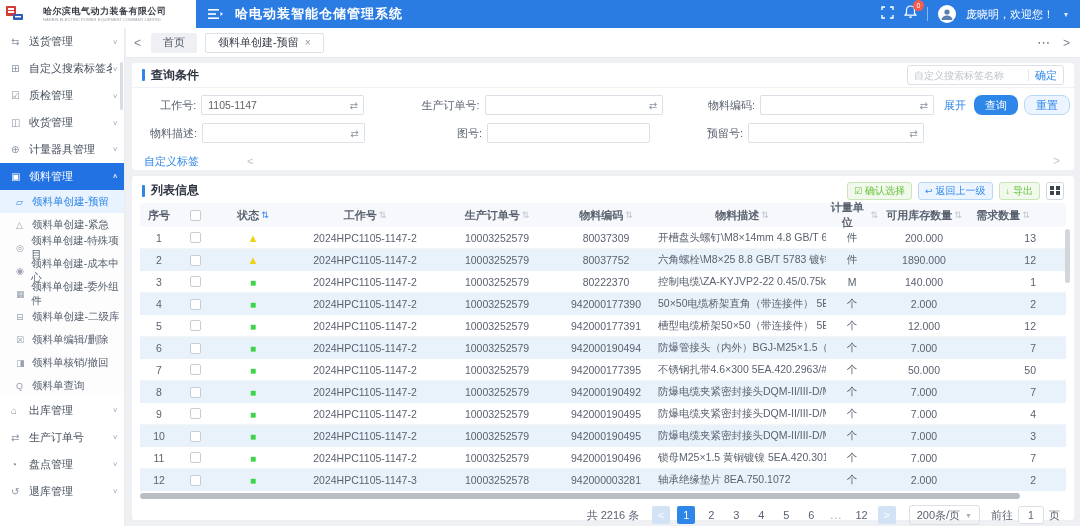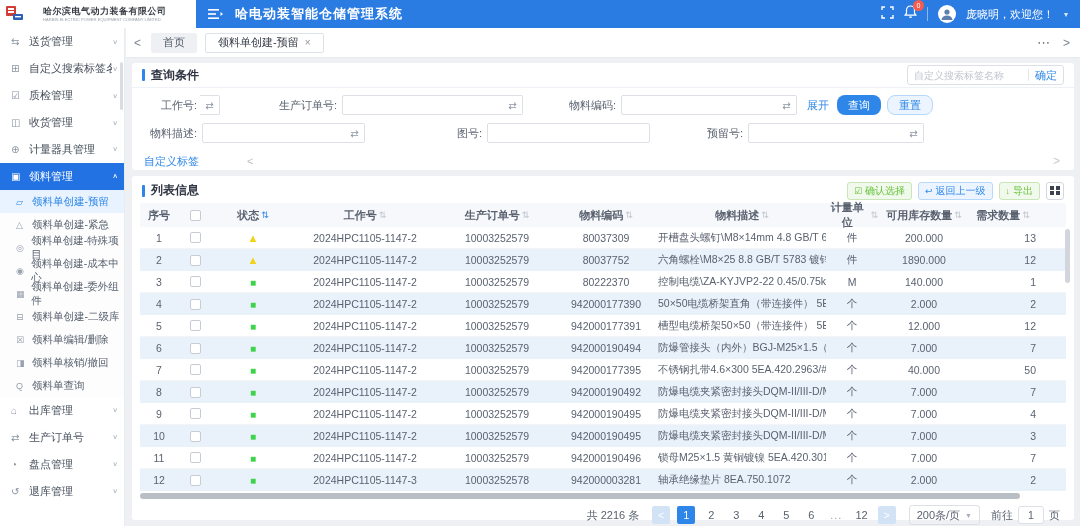--- a/index.html
+++ b/index.html
@@ -289,20 +289,21 @@
     <div class="card-head">
       <span class="sec-title">查询条件</span>
       <span class="tagsearch">
         <input placeholder="自定义搜索标签名称" style="">
         <span class="ts-div"></span>
         <span class="ts-ok">确定</span>
       </span>
     </div>
     <div class="qrow">
       <span class="qlabel w1">工作号:</span>
+      <input class="qinput i1" value="1105-1147" style="">
       <span class="filter-btn">⇄</span>
       <span class="qlabel w2">生产订单号:</span>
       <input class="qinput i2" value="" style="">
       <span class="filter-btn">⇄</span>
       <span class="qlabel w3">物料编码:</span>
       <input class="qinput i3" value="" style="">
       <span class="filter-btn">⇄</span>
       <span class="expand-link">展开</span>
       <span class="btn btn-primary">查询</span>
       <span class="btn btn-plain">重置</span>
@@ -480,21 +481,21 @@
             <div class="td c-no">7</div>
             <div class="td c-chk">
               <span class="chk"></span>
             </div>
             <div class="td c-status"><span class="st-ok">■</span></div>
             <div class="td c-work">2024HPC1105-1147-2</div>
             <div class="td c-order">10003252579</div>
             <div class="td c-code">942000177395</div>
             <div class="td c-desc">不锈钢扎带4.6×300 5EA.420.2963/#18</div>
             <div class="td c-unit">个</div>
-            <div class="td c-stock">40.000</div>
+            <div class="td c-stock">50.000</div>
             <div class="td c-demand">50</div>
           </div>
           <div class="tr striped">
             <div class="td c-no">8</div>
             <div class="td c-chk">
               <span class="chk"></span>
             </div>
             <div class="td c-status"><span class="st-ok">■</span></div>
             <div class="td c-work">2024HPC1105-1147-2</div>
             <div class="td c-order">10003252579</div>

